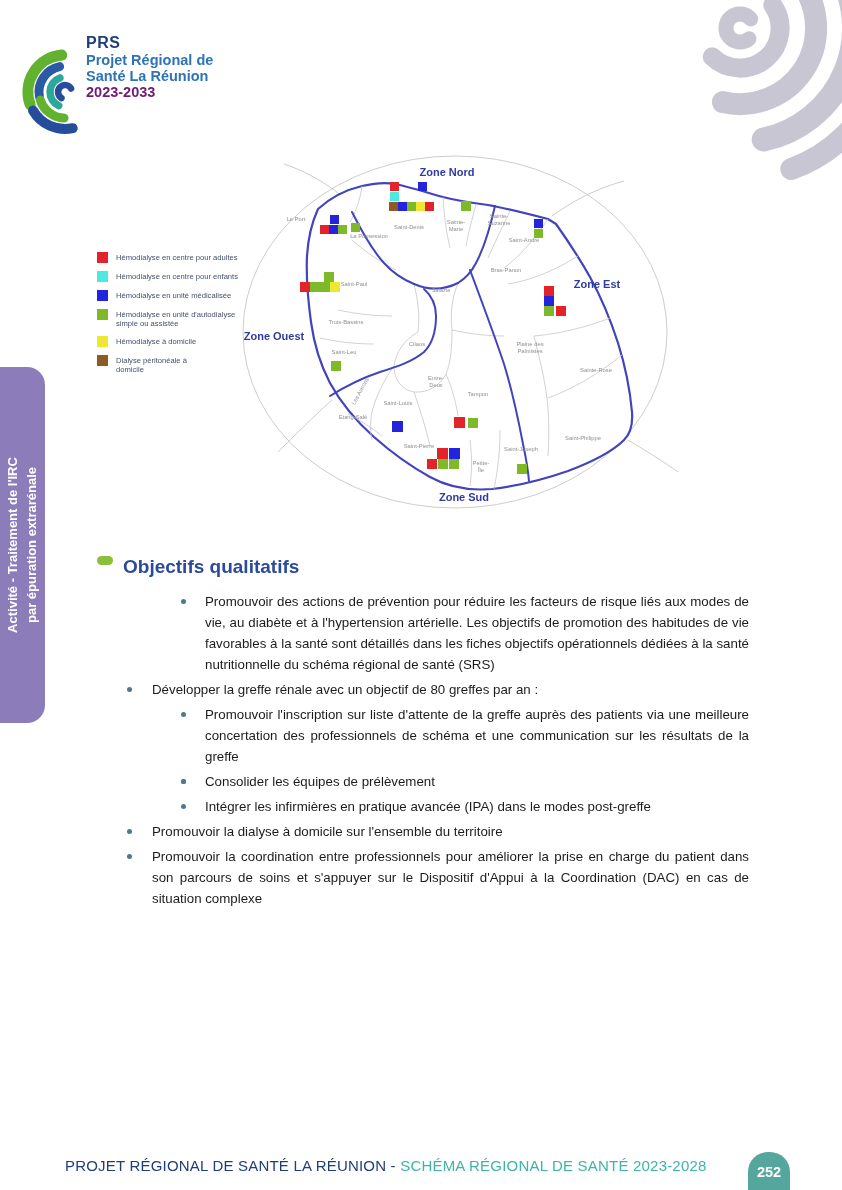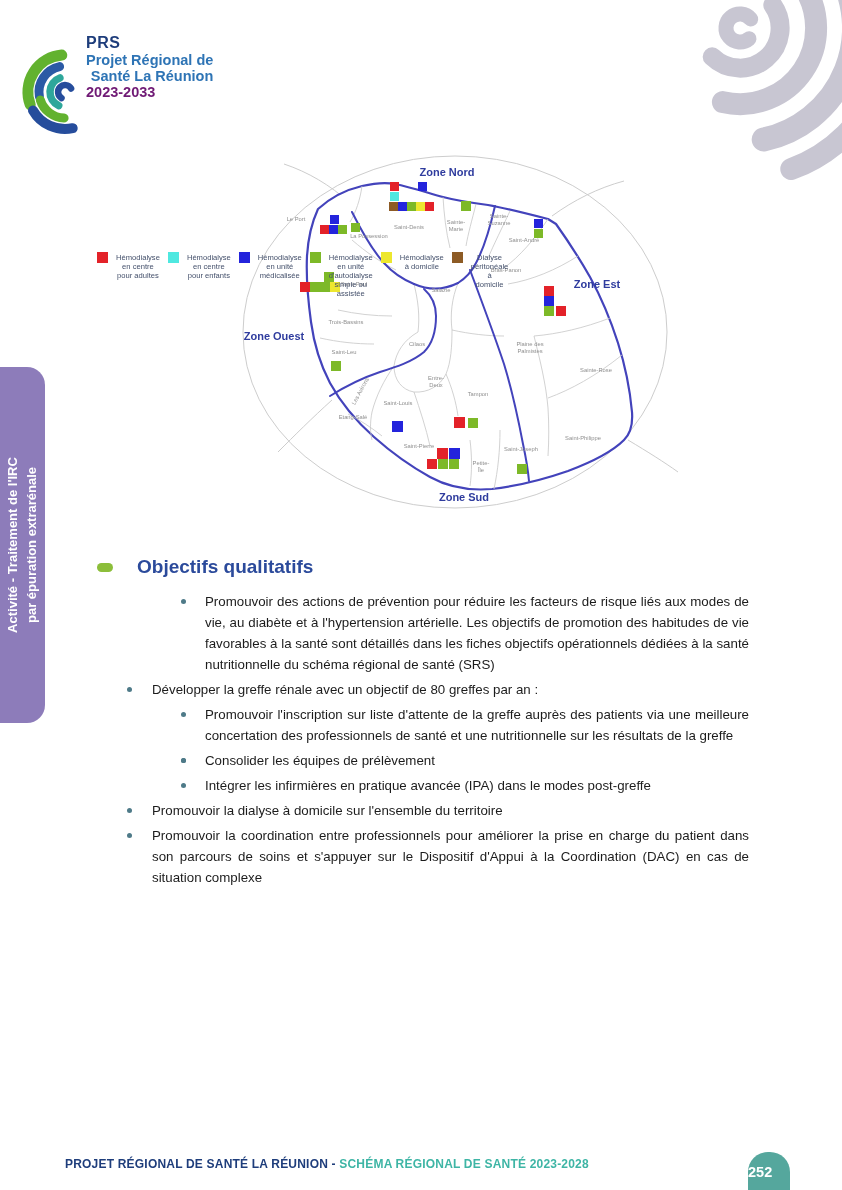--- a/index.html
+++ b/index.html
@@ -3,21 +3,21 @@
 <meta charset="utf-8">
 <style>
   html,body{margin:0;padding:0;background:#ffffff;}
   .page{position:relative;width:842px;height:1190px;background:#fff;overflow:hidden;
         font-family:"Liberation Sans",sans-serif;}
 
   
   .logo-svg{position:absolute;left:12px;top:22px;}
   .logo-text{position:absolute;left:86px;top:34px;line-height:1.12;}
   .logo-acronym{font-size:16px;font-weight:bold;color:#1e3d7b;letter-spacing:.5px;}
-  .logo-sub{font-size:14.5px;font-weight:bold;color:#2e74b5;text-align:right;}
+  .logo-sub{font-size:14.5px;font-weight:bold;color:#2e74b5;}
   .logo-years{font-size:14.5px;font-weight:bold;color:#701a75;}
 
   
   .deco-svg{position:absolute;right:0;top:0;}
 
   
   .side-tab{position:absolute;left:0;top:367px;width:45px;height:356px;background:#8d7cba;
             border-radius:0 18px 18px 0;}
   .side-tab-rot{position:absolute;top:50%;left:50%;width:356px;
                 transform:translate(-50%,-50%) rotate(-90deg);
@@ -27,42 +27,42 @@
   .map-svg{position:absolute;left:85px;top:148px;}
   .island{fill:#ffffff;stroke:#4343bb;stroke-width:2.2;stroke-linejoin:round;}
   .zone-div{fill:none;stroke:#4343bb;stroke-width:2;stroke-linecap:round;}
   .commune-line{fill:none;stroke:#c6c6c6;stroke-width:.8;}
   .ocean{fill:none;stroke:#cdcdcd;stroke-width:1;}
   .zone-label{font-family:"Liberation Sans",sans-serif;font-size:11px;font-weight:bold;
               fill:#2f3c9e;text-anchor:middle;}
   .commune-label{font-family:"Liberation Sans",sans-serif;font-size:5.8px;fill:#8f8f8f;
                  text-anchor:middle;}
 
-  .legend{position:absolute;left:97px;top:252px;width:168px;display:flex;gap:8px;text-align:center;}
+  .legend{position:absolute;left:97px;top:252px;width:168px;display:flex;flex-direction:column;gap:8px;}
   .legend-row{display:flex;align-items:flex-start;gap:8px;}
   .legend-swatch{flex:0 0 11px;width:11px;height:11px;margin-top:0;}
   .legend-label{font-size:7.6px;line-height:1.2;color:#44506b;white-space:pre-line;padding-top:1px;}
 
   
   .content{position:absolute;left:97px;top:556px;width:652px;color:#1c1c1c;}
-  .heading-row{display:flex;align-items:center;gap:24px;margin:0 0 13px 0;}
+  .heading-row{display:flex;align-items:flex-start;gap:10px;margin:0 0 13px 0;}
   .heading-pill{width:16px;height:9px;border-radius:5px;background:#8cbe3a;}
   .heading-text{font-size:19px;font-weight:bold;color:#2b4a9b;}
   .li{position:relative;margin-bottom:4px;}
   .li p{margin:0;font-size:13.3px;line-height:21px;text-align:justify;}
   .li .dot{position:absolute;width:5px;height:5px;border-radius:50%;background:#4e7a88;top:8px;}
   .li1{padding-left:55px;}  .li1 .dot{left:30px;}
   .li2{padding-left:108px;} .li2 .dot{left:84px;}
 
   
-  .footer-text{position:absolute;left:65px;top:1157px;font-size:12px;font-weight:bold;letter-spacing:.2px;}
+  .footer-text{position:absolute;left:65px;top:1157px;font-size:15px;font-weight:normal;letter-spacing:.2px;}
   .footer-main{color:#1e3d7b;}
   .footer-sub{color:#3eb5a5;}
   .page-badge{position:absolute;left:748px;top:1152px;width:42px;height:38px;background:#55a79d;
-              border-radius:20px 20px 0 0;text-align:left;}
+              border-radius:20px 20px 0 0;text-align:center;}
   .page-badge span{display:inline-block;margin-top:12px;color:#fff;font-size:14.5px;font-weight:bold;}
 </style>
 </head>
 <body>
 
 <div class="page">
 
   <svg class="logo-svg" width="115" height="115" viewBox="0 0 115 115">
     <path d="M49.8,33.1 A37 37 0 0 0 18.2,82.7" fill="none" stroke="#62b22f" stroke-width="11" stroke-linecap="round"></path>
     <path d="M21,88.5 A37 37 0 0 0 60.7,106.2" fill="none" stroke="#264d9c" stroke-width="10" stroke-linecap="round"></path>
@@ -256,21 +256,21 @@
         <div class="li li2">
           <span class="dot"></span>
           <p>Promouvoir des actions de prévention pour réduire les facteurs de risque liés aux modes de vie, au diabète et à l'hypertension artérielle. Les objectifs de promotion des habitudes de vie favorables à la santé sont détaillés dans les fiches objectifs opérationnels dédiées à la santé nutritionnelle du schéma régional de santé (SRS)</p>
         </div>
         <div class="li li1">
           <span class="dot"></span>
           <p>Développer la greffe rénale avec un objectif de 80 greffes par an :</p>
         </div>
         <div class="li li2">
           <span class="dot"></span>
-          <p>Promouvoir l'inscription sur liste d'attente de la greffe auprès des patients via une meilleure concertation des professionnels de santé et une nutritionnelle sur les résultats de la greffe</p>
+          <p>Promouvoir l'inscription sur liste d'attente de la greffe auprès des patients via une meilleure concertation des professionnels de schéma et une communication sur les résultats de la greffe</p>
         </div>
         <div class="li li2">
           <span class="dot"></span>
         </div>
         <div class="li li2">
           <span class="dot"></span>
           <p>Consolider les équipes de prélèvement</p>
         </div>
         <div class="li li2">
           <span class="dot"></span>

